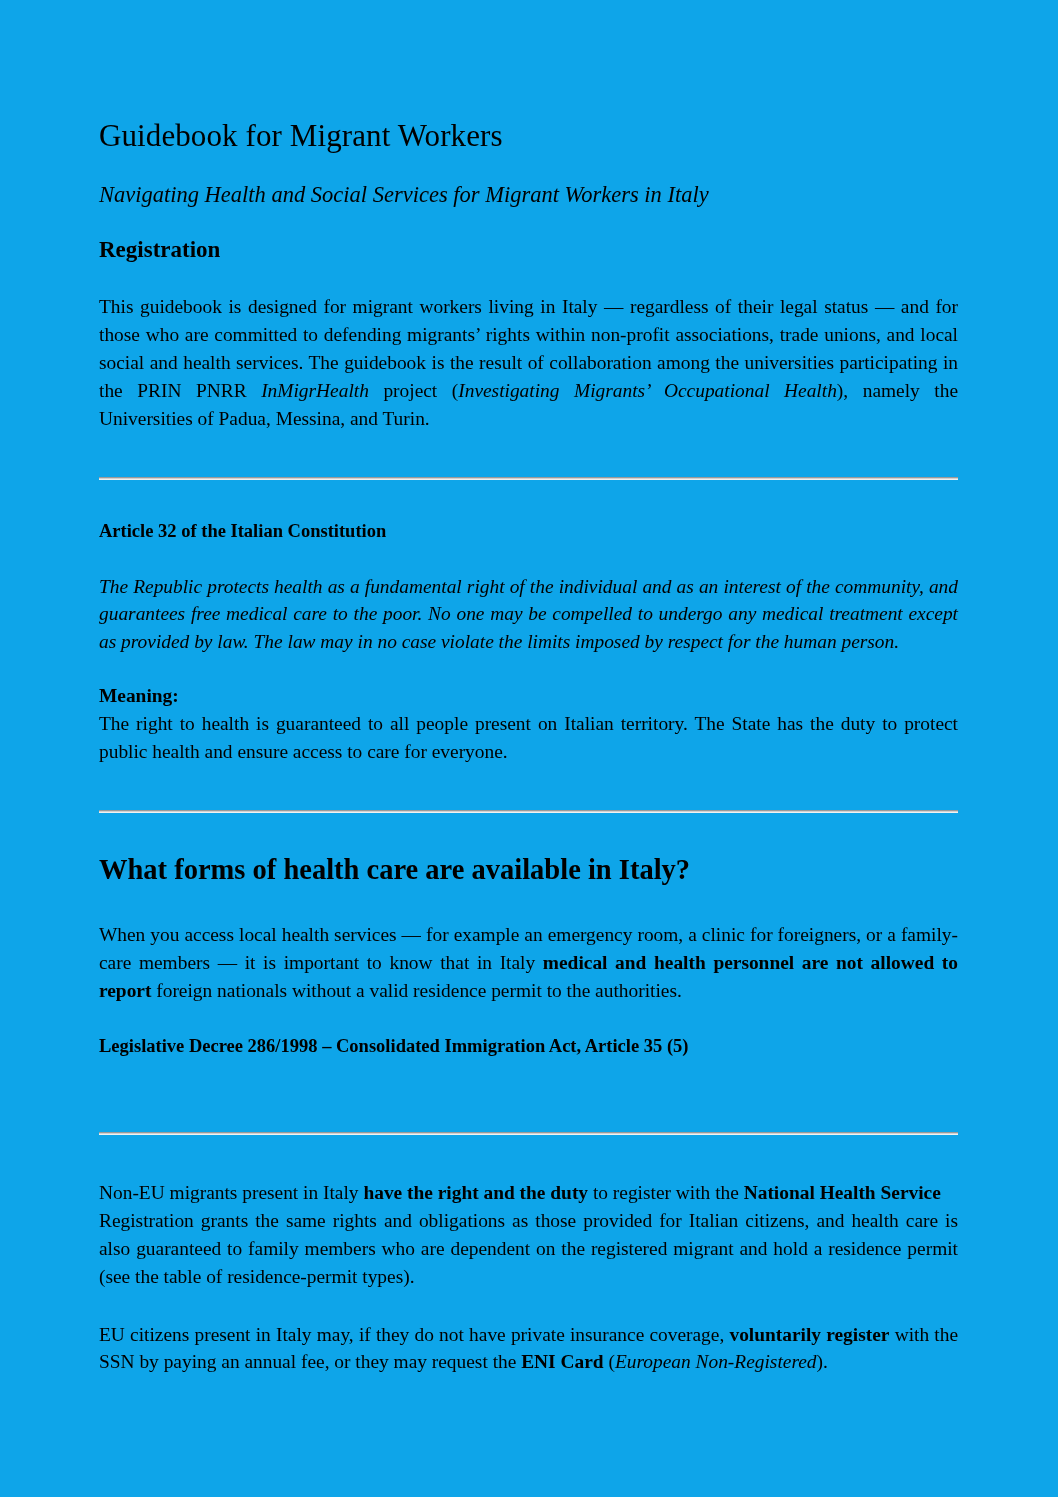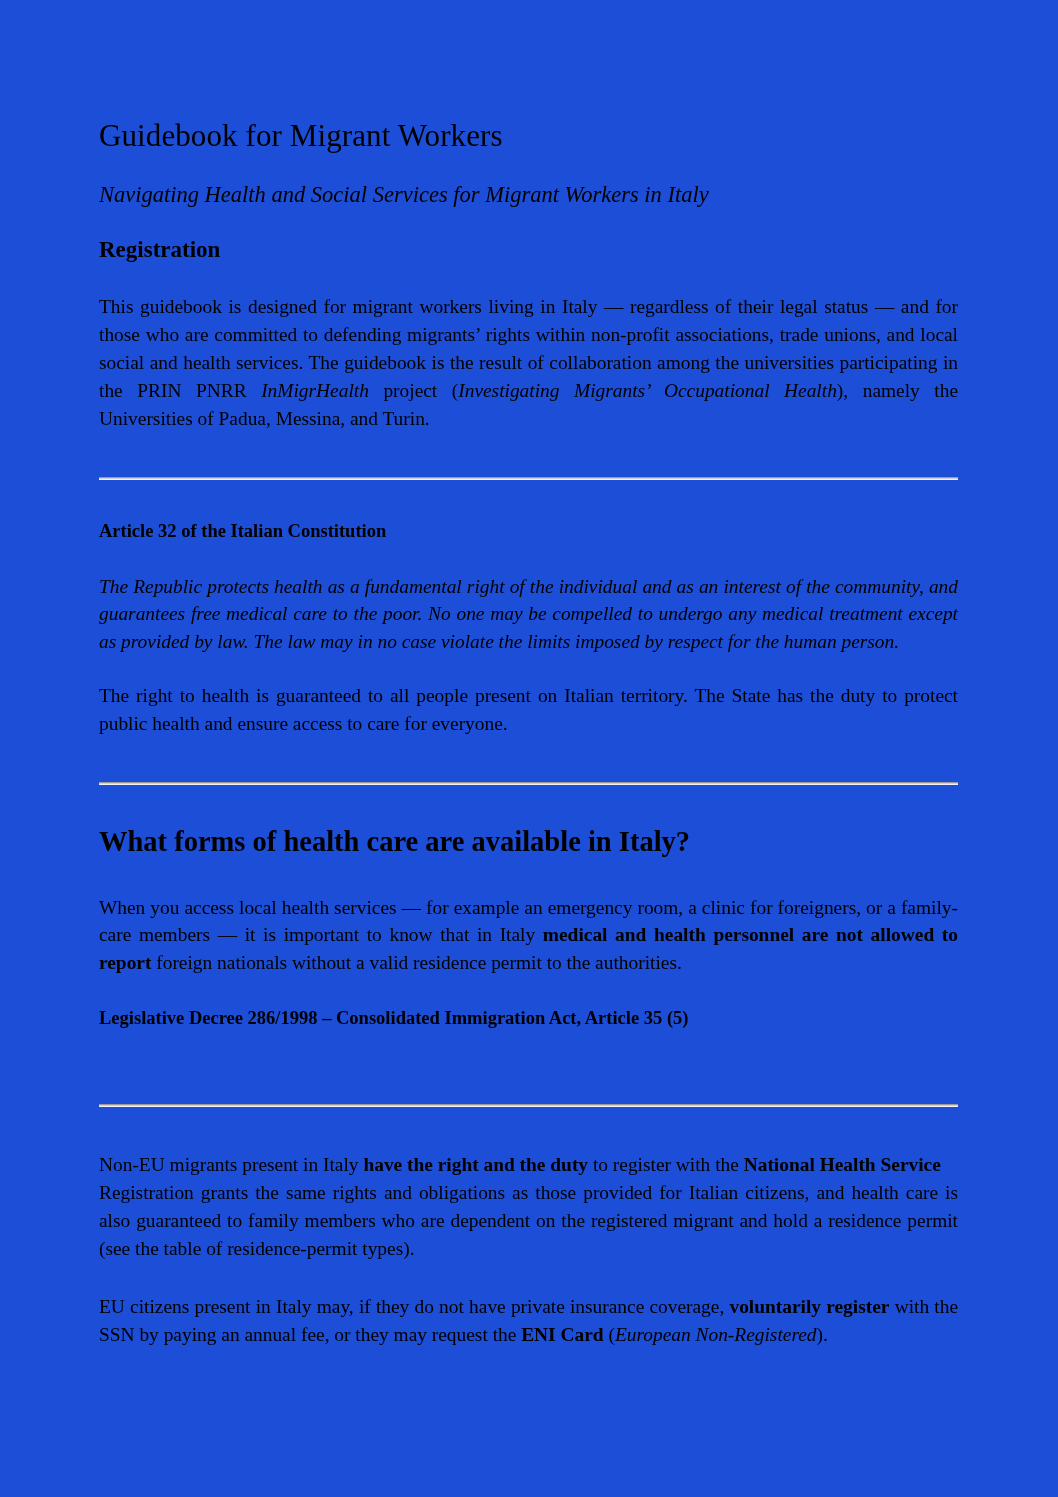--- a/index.html
+++ b/index.html
@@ -11,21 +11,21 @@
     width: 1058px;
     height: 1497px;
     font-family: "Liberation Serif", "DejaVu Serif", serif;
     color: #000000;
     -webkit-font-smoothing: antialiased;
   }
   .page {
     position: relative;
     width: 1058px;
     height: 1497px;
-    background: #1d4ed8;
+    background: #0ea5e9;
     box-sizing: border-box;
     padding: 118px 100px 0 99px;
   }
   .content {
     width: 859px;
   }
 
   
   .doc-title {
     font-size: 31px;
@@ -136,20 +136,21 @@
     <div class="gap-40"></div>
 
     <h3 class="h-sub">Article 32 of the Italian Constitution</h3>
 
     <div class="gap-30"></div>
 
     <p class="quote">The Republic protects health as a fundamental right of the individual and as an interest of the community, and guarantees free medical care to the poor. No one may be compelled to undergo any medical treatment except as provided by law. The law may in no case violate the limits imposed by respect for the human person.</p>
 
     <div class="gap-26"></div>
 
+    <div class="lbl">Meaning:</div>
 
     <p class="body">The right to health is guaranteed to all people present on Italian territory. The State has the duty to protect public health and ensure access to care for everyone.</p>
 
     <div class="gap-44"></div>
 
     <hr class="rule">
 
     <div class="gap-40"></div>
 
     <h2 class="h-big">What forms of health care are available in Italy?</h2>

